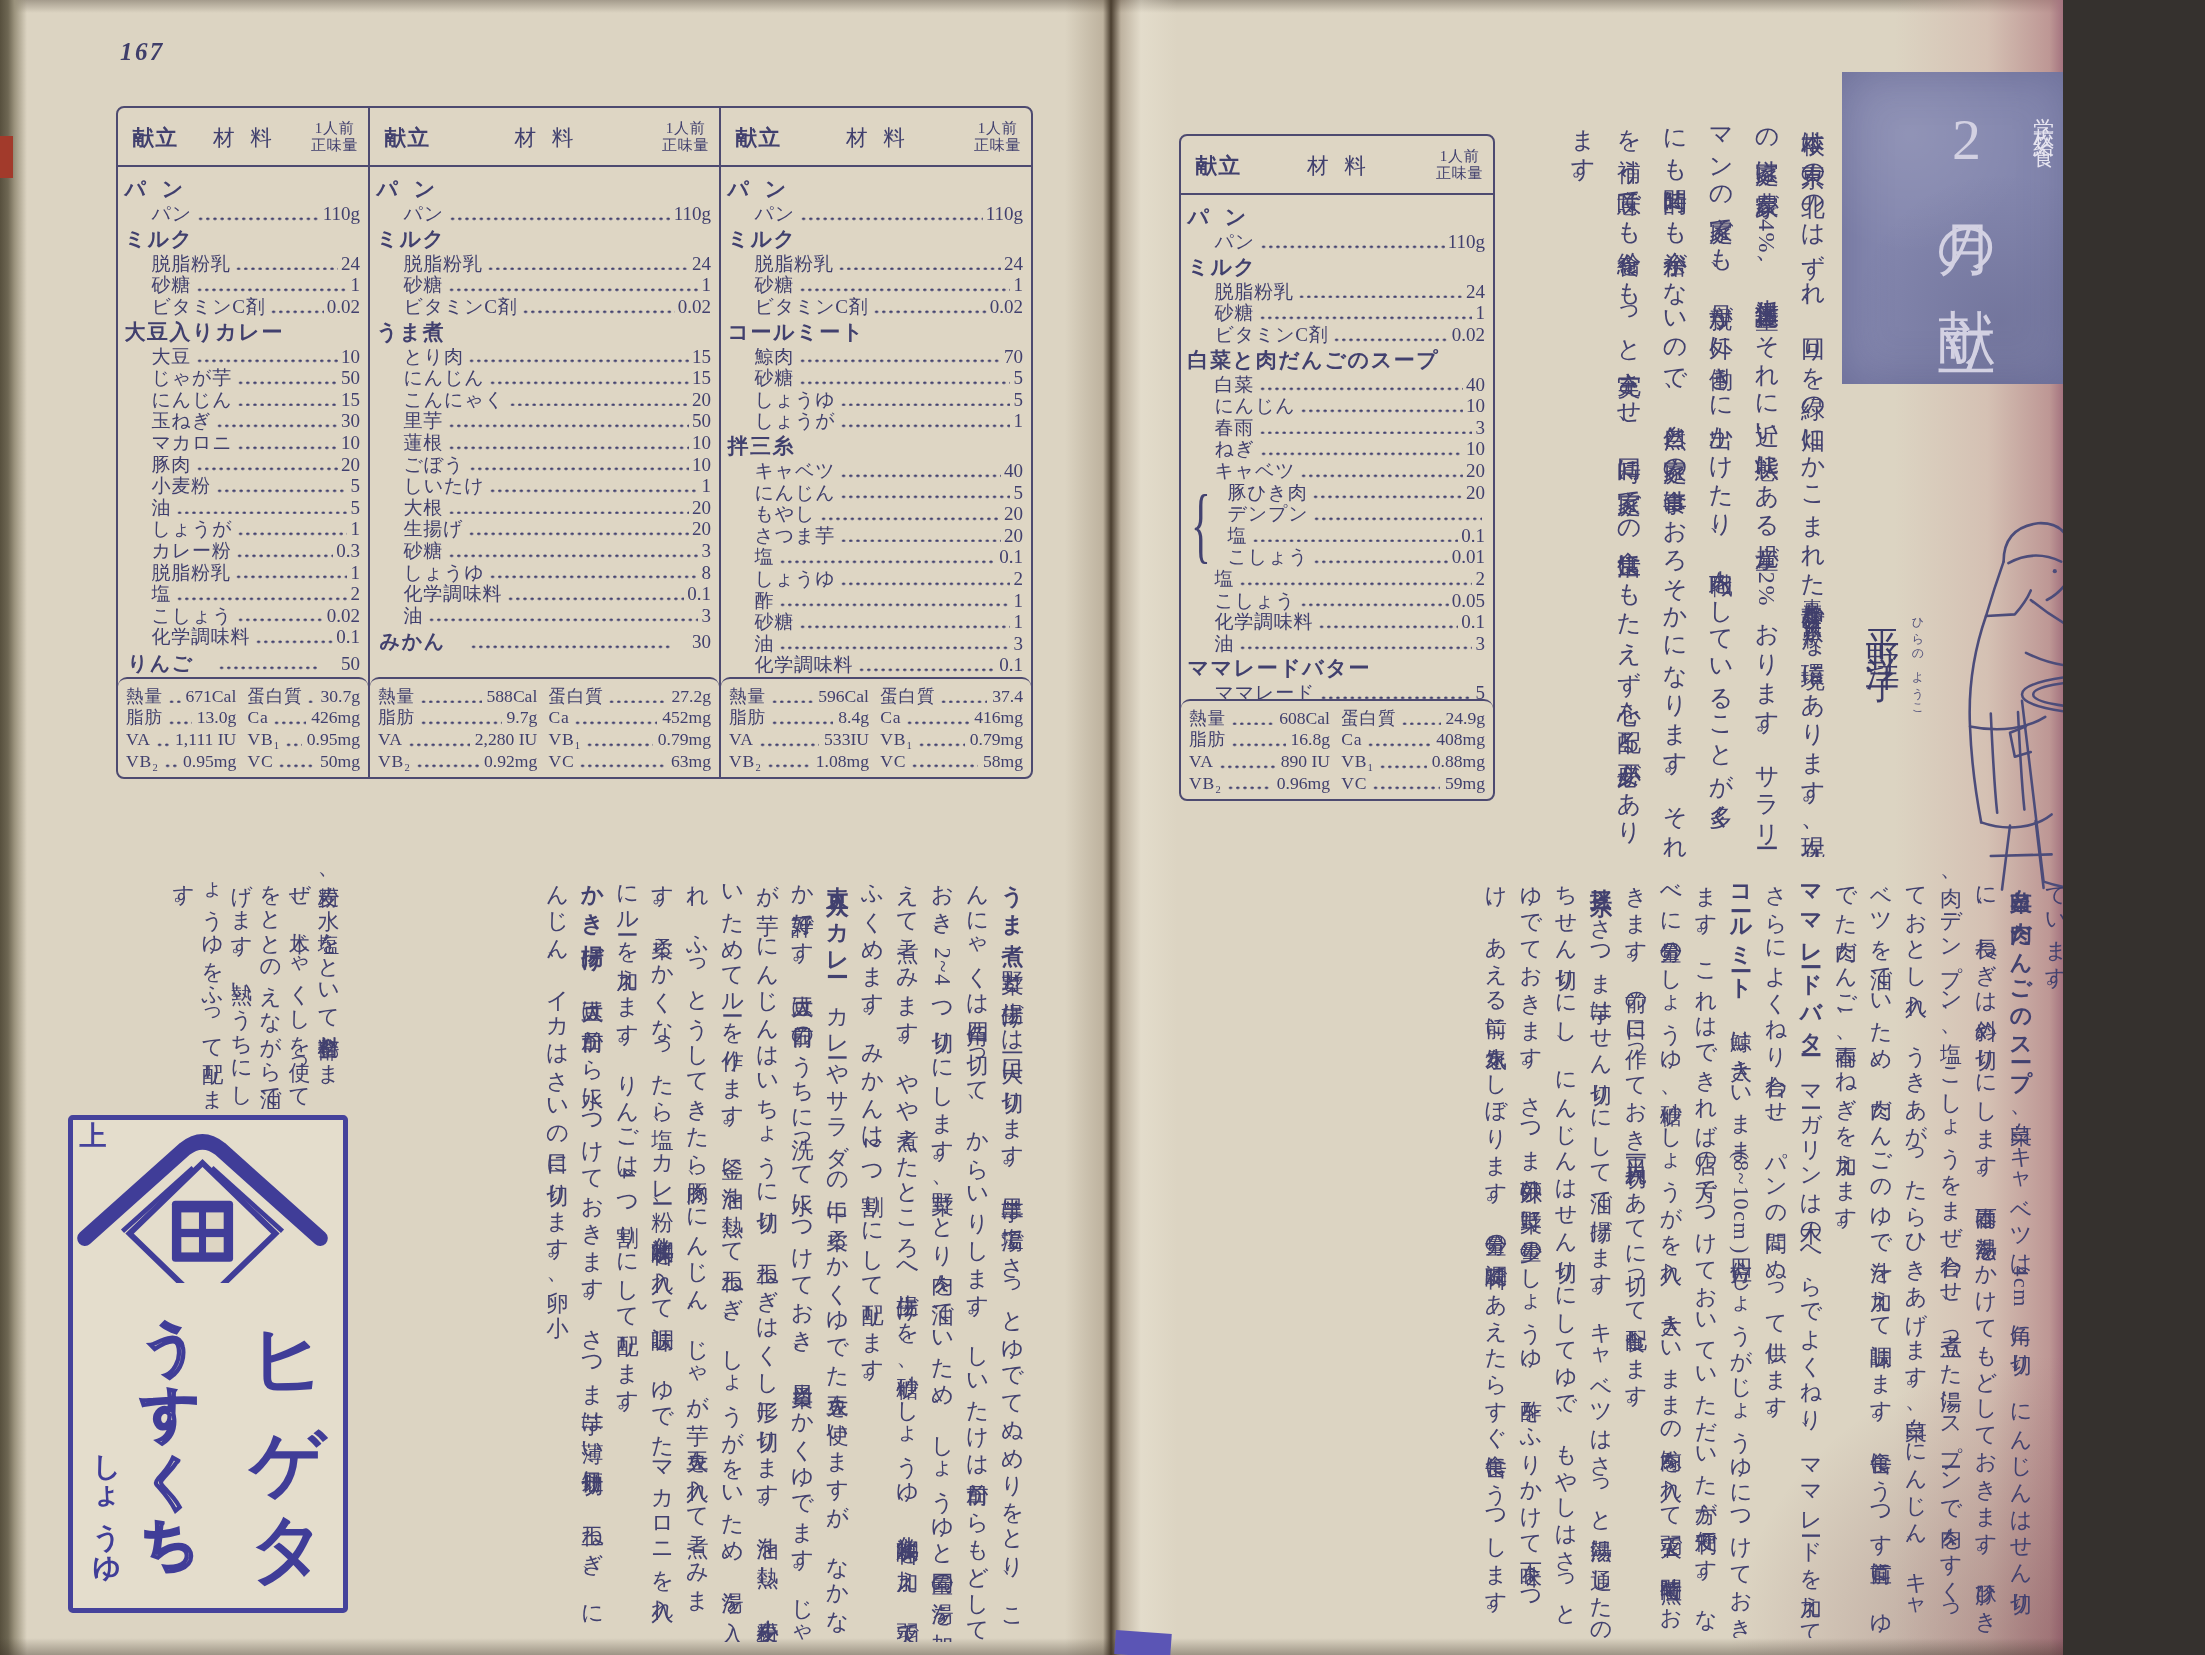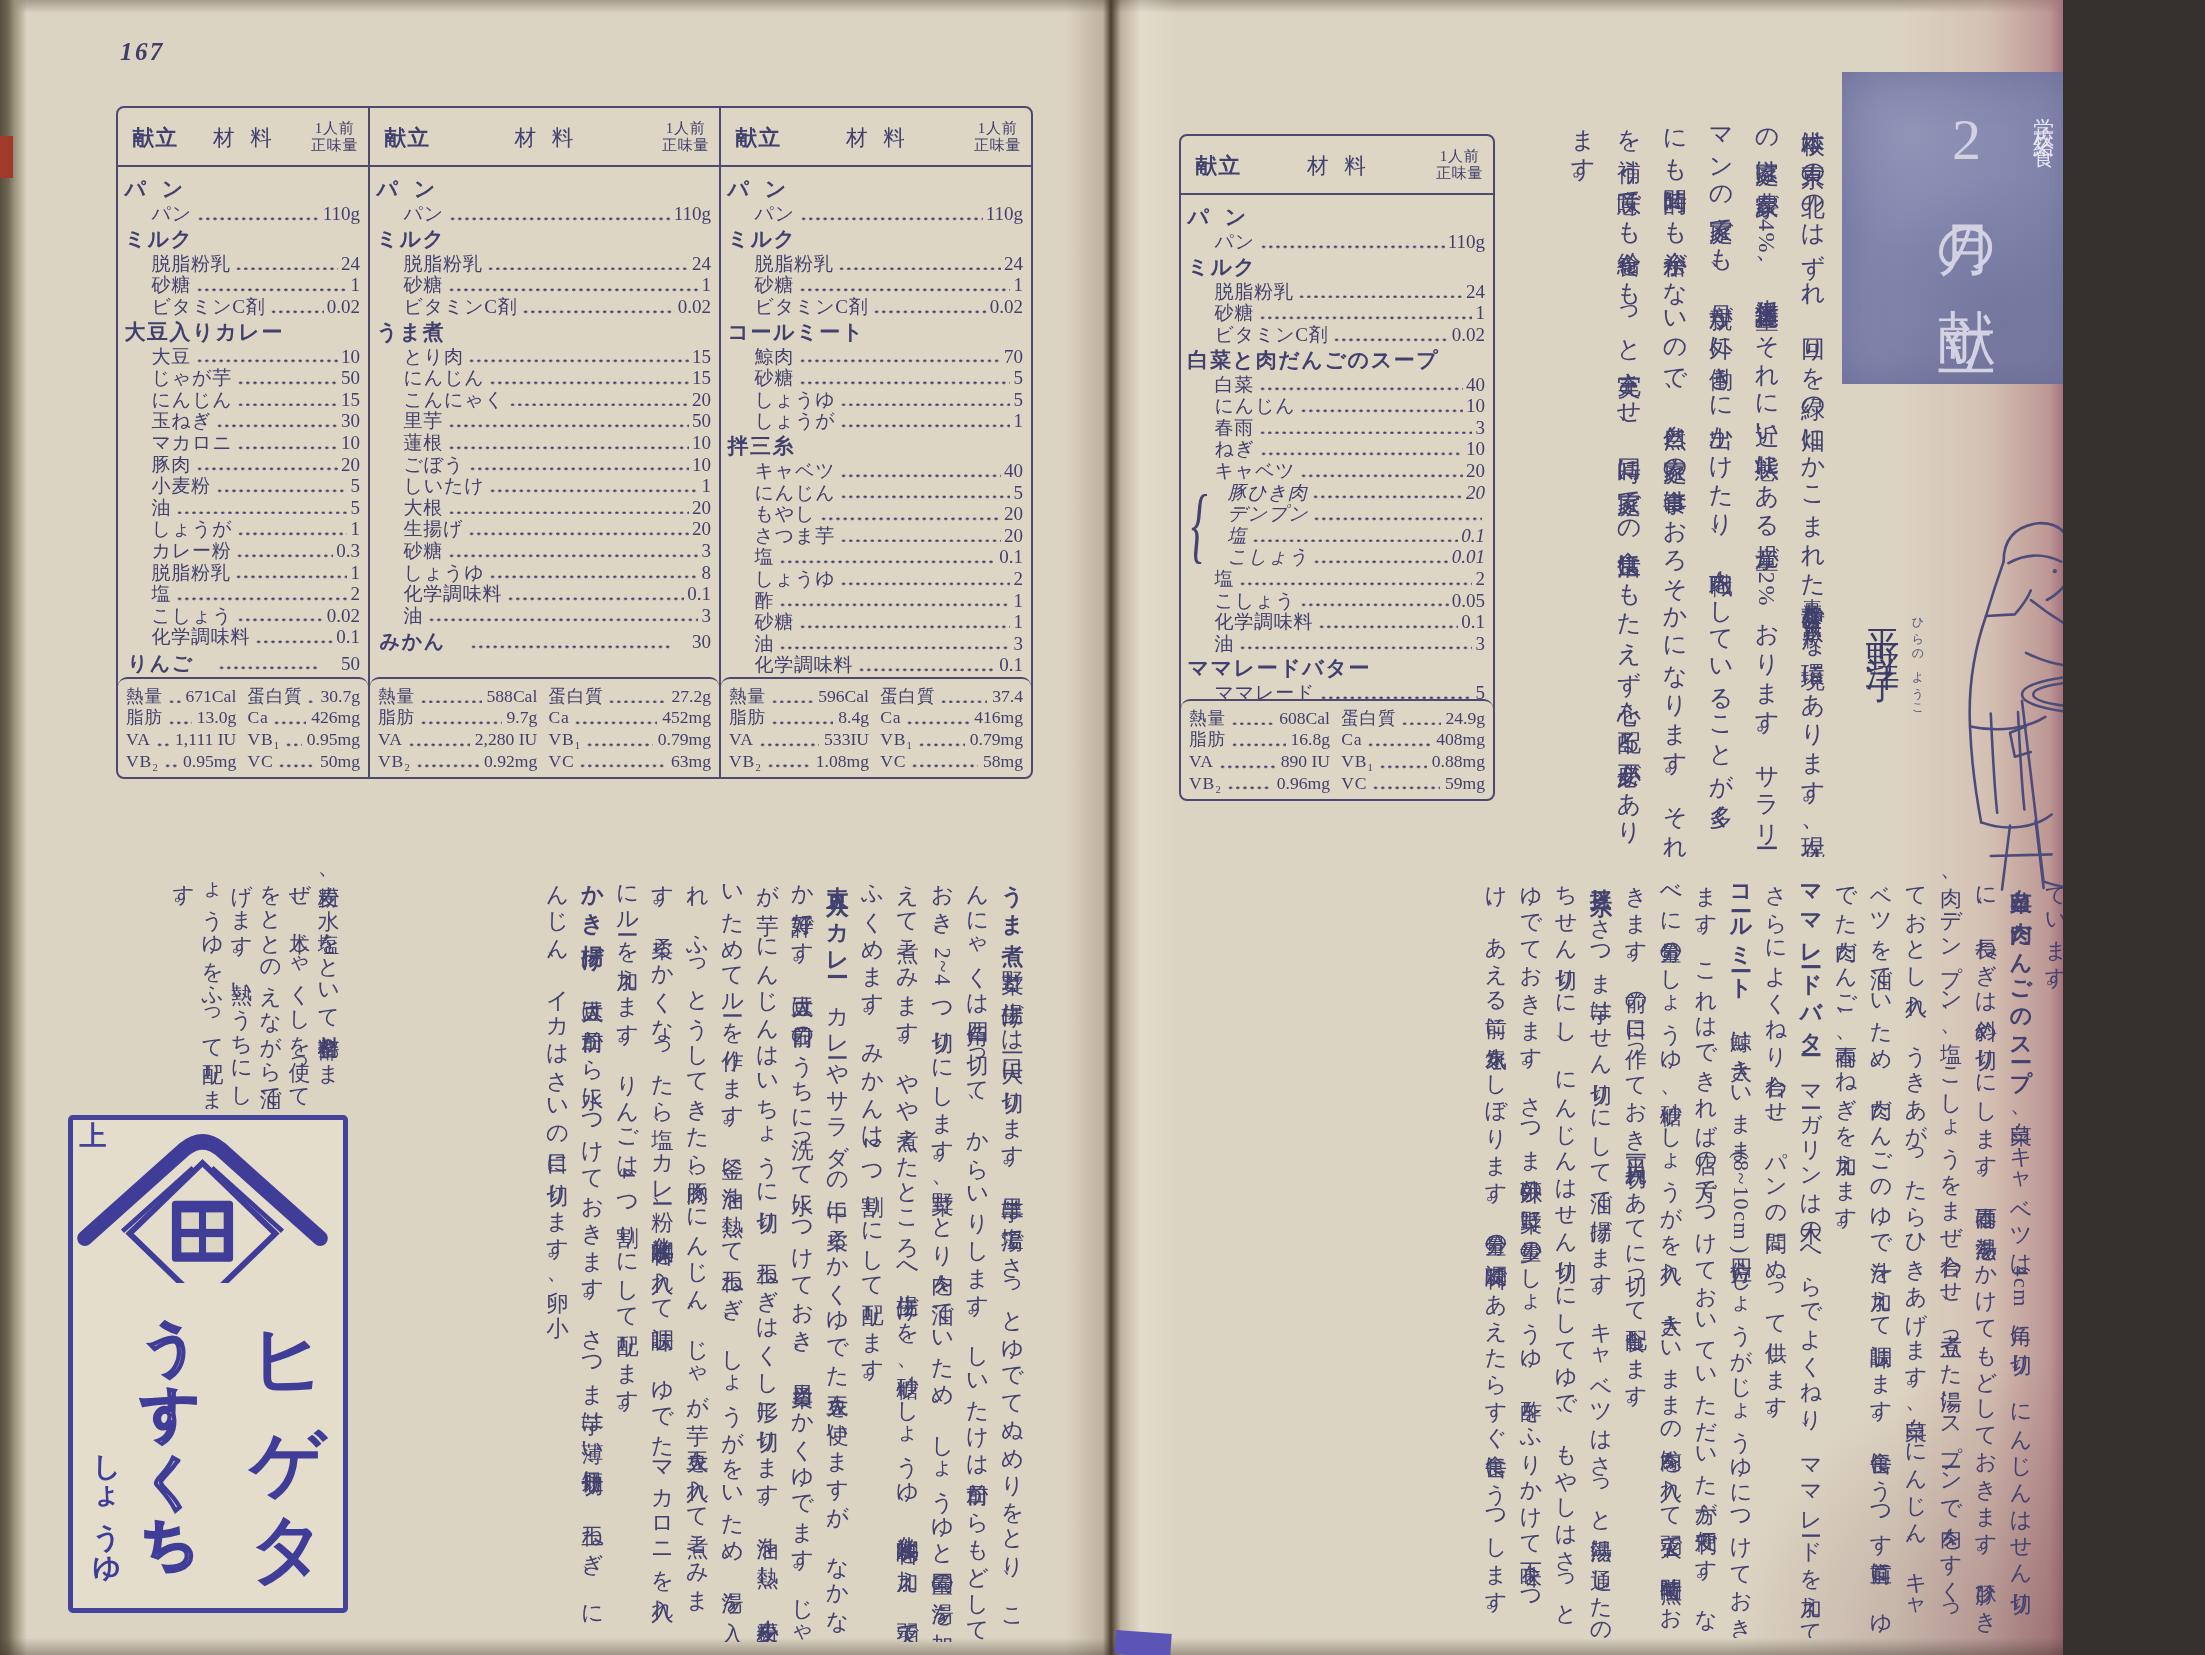--- a/index.html
+++ b/index.html
@@ -40,21 +40,21 @@
   .m-body{flex:1;padding:8px 8px 0 6.4px;overflow:hidden;}
   .sec-name{font-family:Liberation Mono, monospace;font-weight:bold;font-size:21px;line-height:24px;margin-top:4px;letter-spacing:1.6px;}
   .item{display:flex;line-height:21.6px;font-size:19px;padding-left:27px;}
   .item.loose{padding-left:3.2px;margin-top:4.8px;gap:19px;}
   .item.loose .ilabel{font-family:"Liberation Sans",sans-serif;font-weight:bold;font-size:20px;letter-spacing:1.6px;}
   .ilabel{white-space:nowrap;letter-spacing:0.8px;}
   .dots{flex:1;margin:0 3.2px 4px 4.8px;align-self:flex-end;height:5.6px;
     background-image:radial-gradient(circle,#434270 1.4px,rgba(0,0,0,0) 1.5px);
     background-size:7.2px 5.6px;background-repeat:repeat-x;background-position:0 0.8px;}
   .ival{white-space:nowrap;text-align:right;}
-  .brace-group{position:relative;font-style:italic;}
+  .brace-group{position:relative;}
   .brace-group .item{padding-left:40px;}
   .brace-group::before{content:"{";position:absolute;left:3.2px;top:-3.2px;font-size:75px;line-height:83px;
     transform:scale(.55,1.12);transform-origin:left top;font-weight:400;color:#434270;}
   .nut{border-top:2.4px solid #4d4a70;padding:6.4px 8px 4.8px 8px;display:grid;grid-template-columns:1fr 1.02fr;column-gap:11.2px;border-radius:9px;}
   .ncell{display:flex;font-size:17.6px;line-height:21.6px;}
   .nlabel{white-space:nowrap;letter-spacing:0.8px;}
   .nval{white-space:nowrap;margin-left:1.6px;}
 
   
   .vtext{position:absolute;writing-mode:vertical-rl;text-orientation:mixed;overflow:hidden;color:#42416f;}

